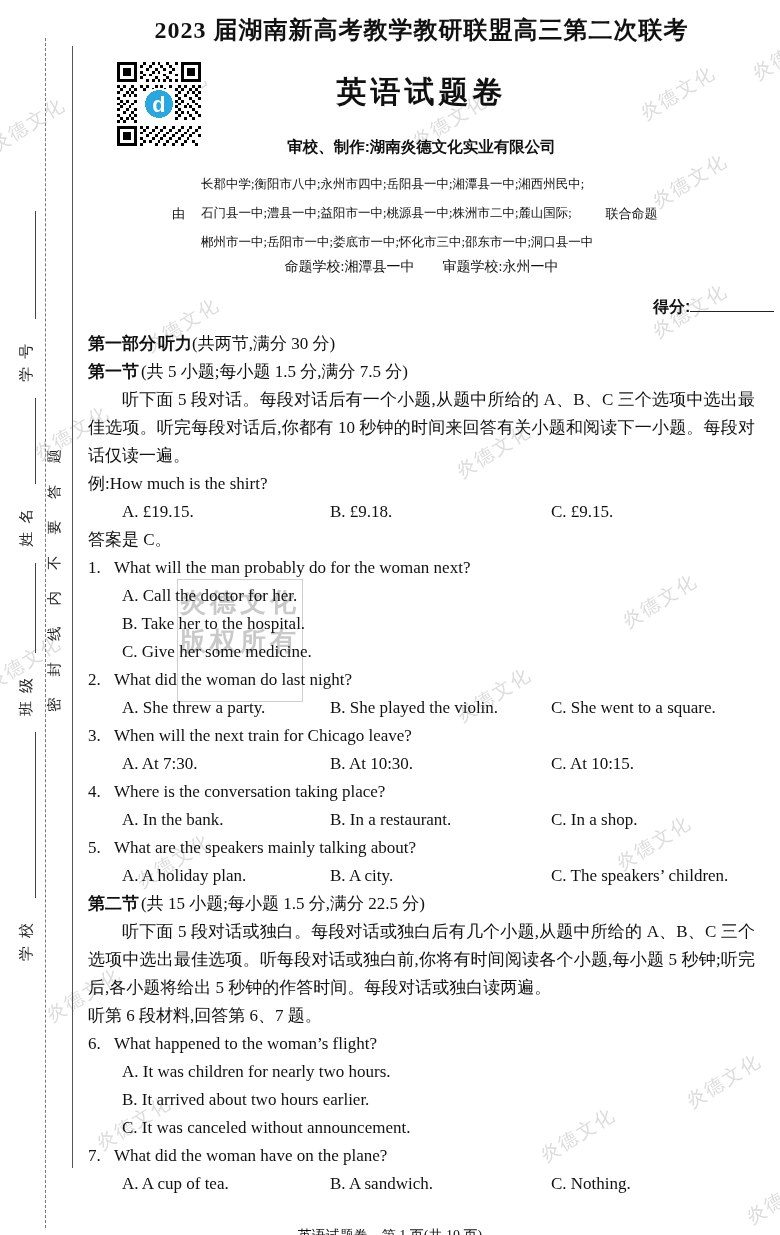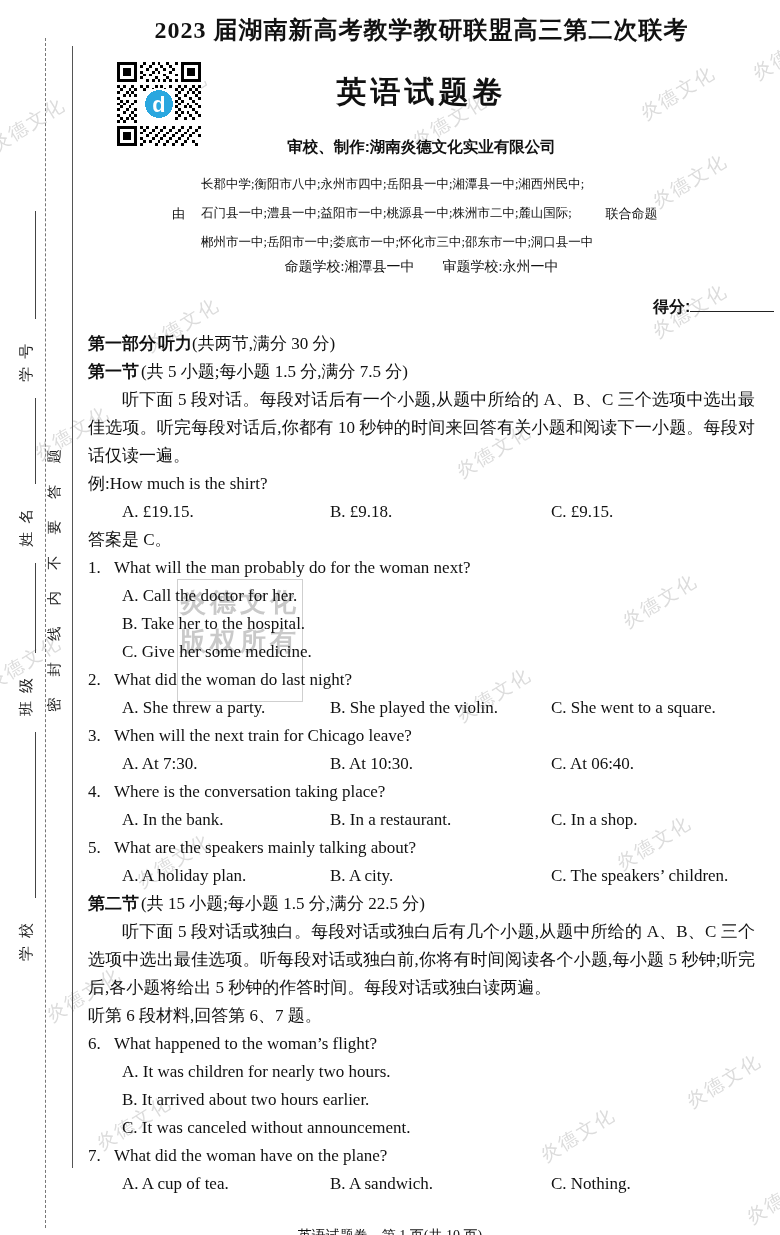--- a/index.html
+++ b/index.html
@@ -183,21 +183,21 @@
       <span class="ob">B. She played the violin.</span>
       <span class="oc">C. She went to a square.</span>
     </div>
 
     <div class="qline">
       <span class="qnum">3.</span><span>When will the next train for Chicago leave?</span>
     </div>
     <div class="opts-row">
       <span class="oa">A. At 7:30.</span>
       <span class="ob">B. At 10:30.</span>
-      <span class="oc">C. At 06:40.</span>
+      <span class="oc">C. At 10:15.</span>
     </div>
 
     <div class="qline">
       <span class="qnum">4.</span><span>Where is the conversation taking place?</span>
     </div>
     <div class="opts-row">
       <span class="oa">A. In the bank.</span>
       <span class="ob">B. In a restaurant.</span>
       <span class="oc">C. In a shop.</span>
     </div>

